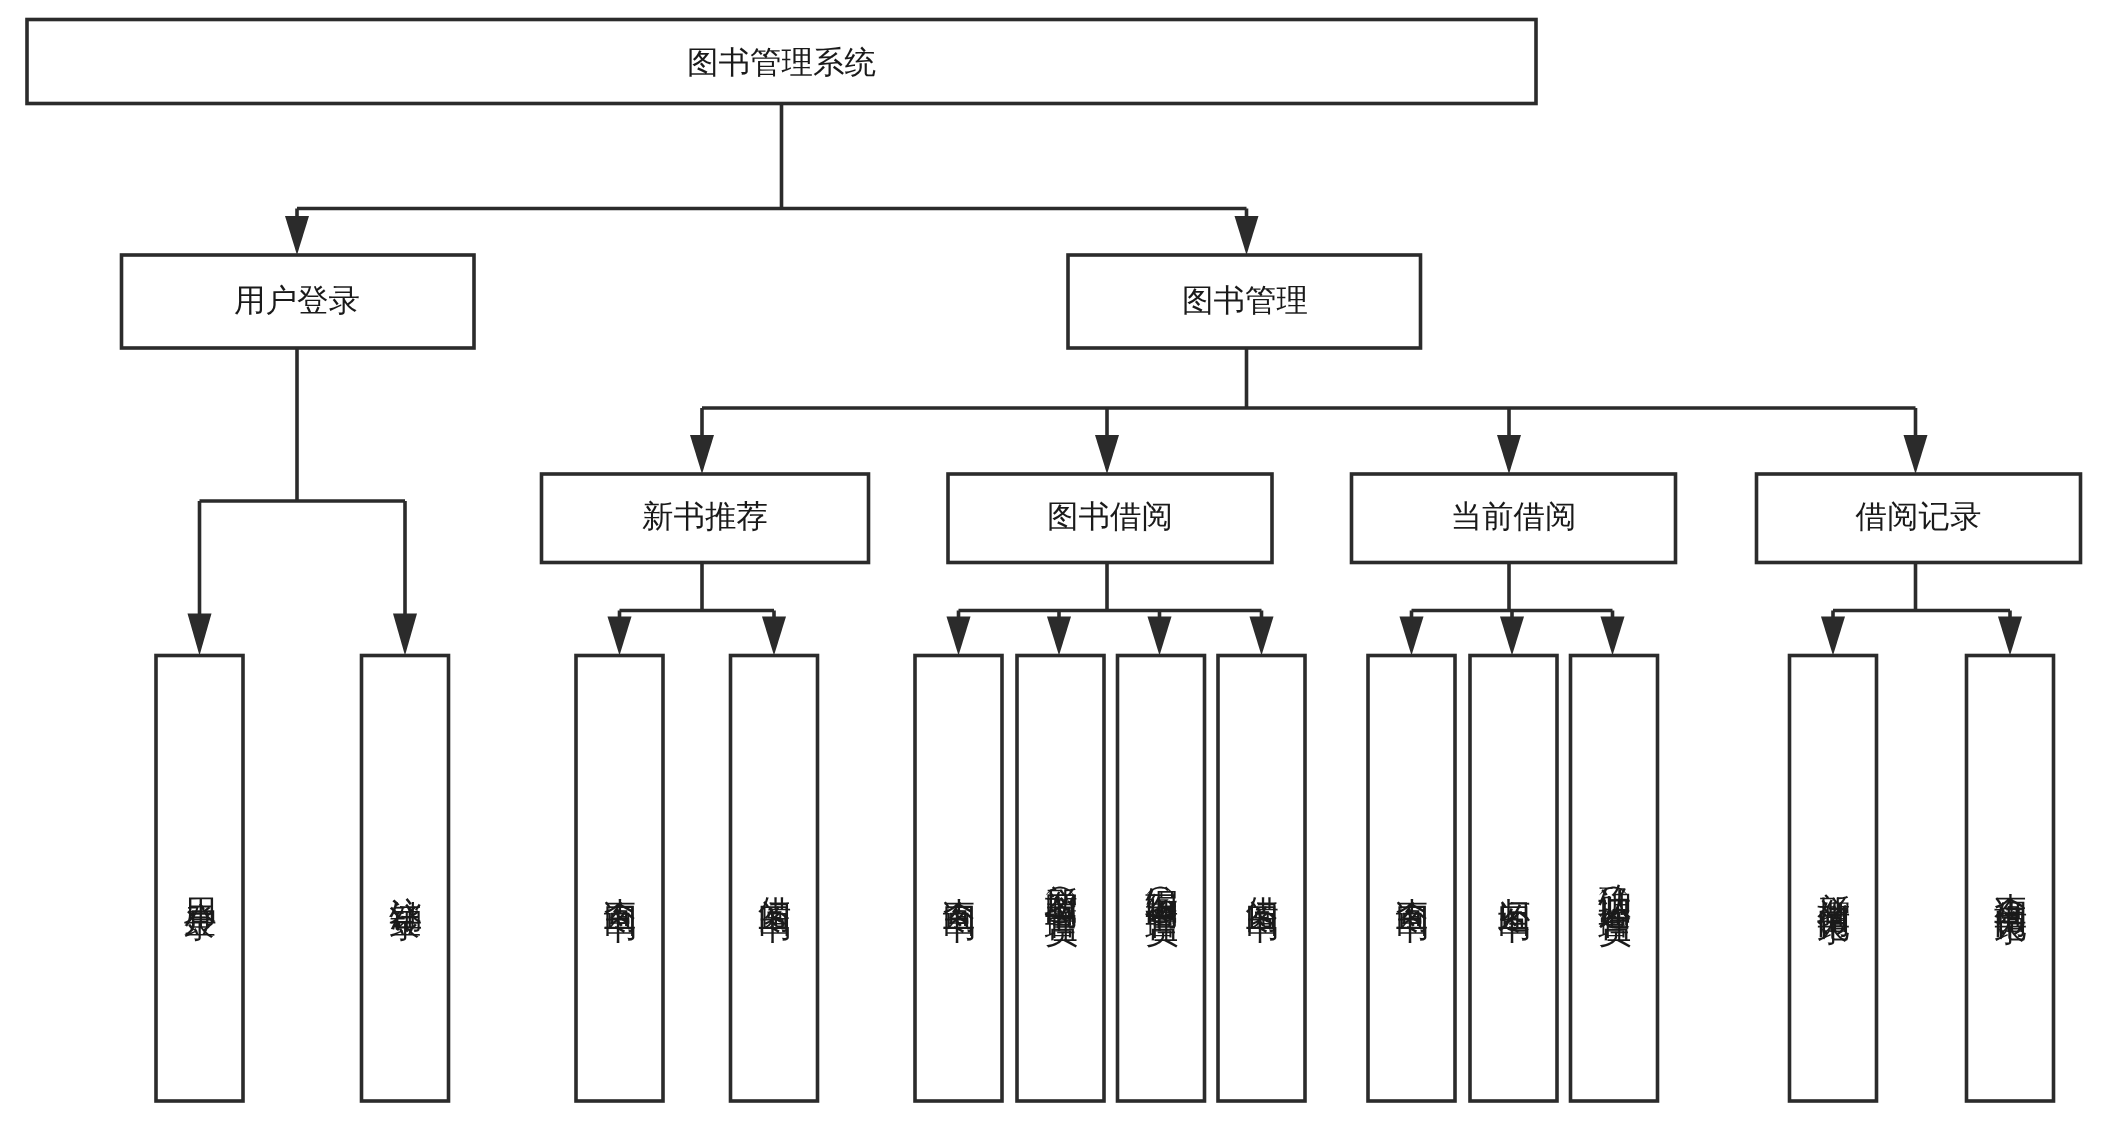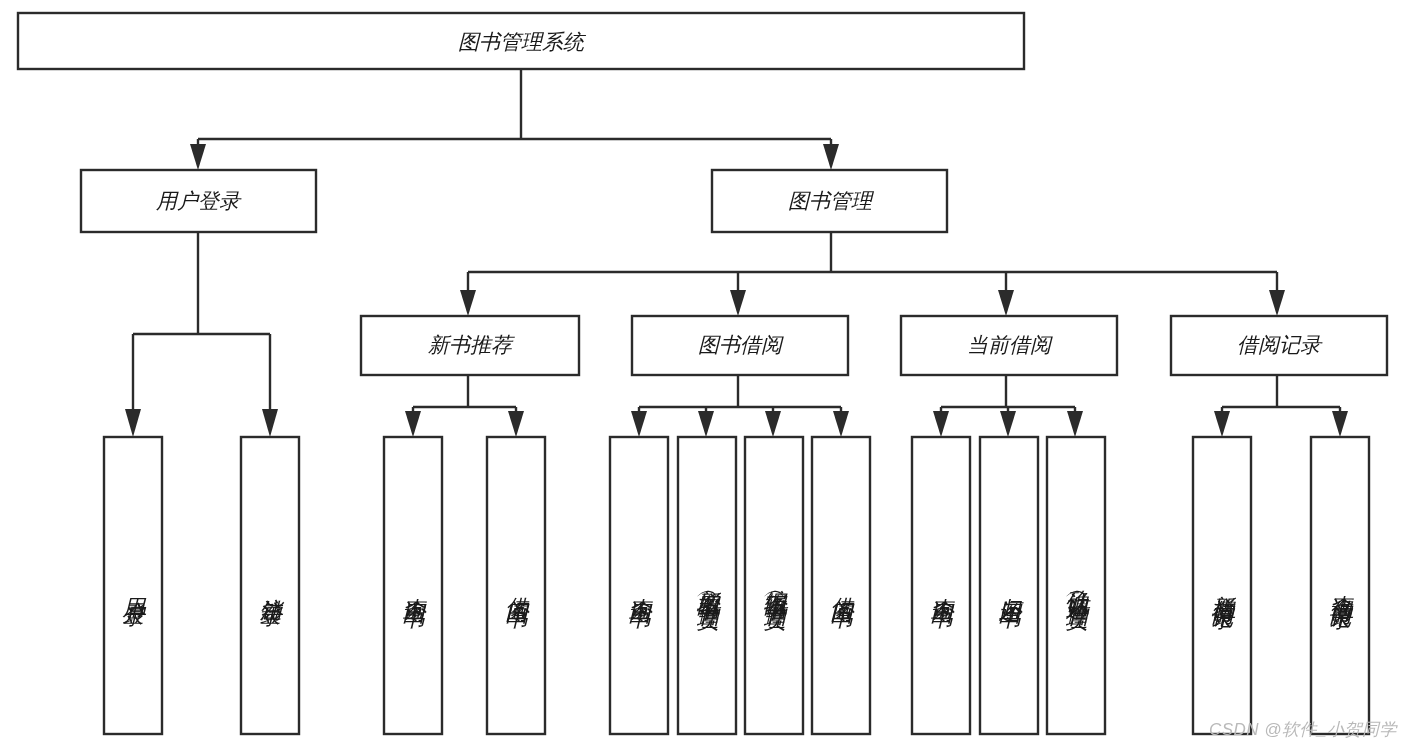--- a/index.html
+++ b/index.html
@@ -9,21 +9,20 @@
   }
   body {
     font-family: "Liberation Sans", "DejaVu Sans", sans-serif;
   }
   #diagram-root {
     position: relative;
     width: 1405px;
     height: 747px;
     background: #ffffff;
     overflow: hidden;
-    font-style: italic;
   }
   svg.diagram-canvas {
     position: absolute;
     top: 0;
     left: 0;
     width: 1405px;
     height: 747px;
   }
   .node-rect {
     fill: #ffffff;
@@ -198,14 +197,13 @@
   <div class="node-label-v" style="left:745px; top:437px; width:58px; height:297px;">编辑图书（管理员）</div>
   <div class="node-label-v" style="left:812px; top:437px; width:58px; height:297px;">借阅图书</div>
 
   <div class="node-label-v" style="left:912px; top:437px; width:58px; height:297px;">查询图书</div>
   <div class="node-label-v" style="left:980px; top:437px; width:58px; height:297px;">归还图书</div>
   <div class="node-label-v" style="left:1047px; top:437px; width:58px; height:297px;">确认归还（管理员）</div>
 
   <div class="node-label-v" style="left:1193px; top:437px; width:58px; height:297px;">新增借阅记录</div>
   <div class="node-label-v" style="left:1311px; top:437px; width:58px; height:297px;">查询借阅记录</div>
 
-  <div class="watermark">CSDN @软件_小贺同学</div>
 </div>
 
 </body></html>

